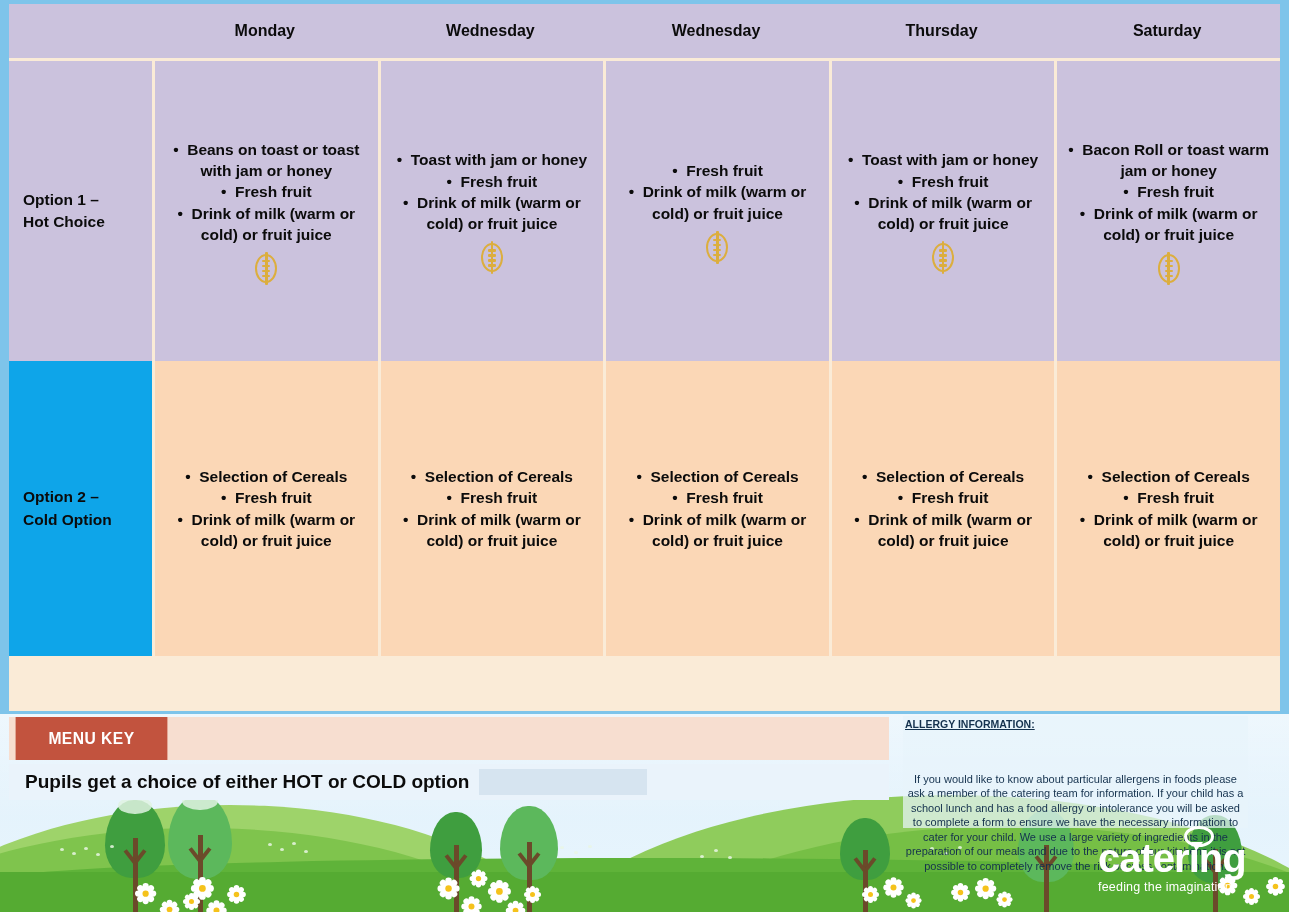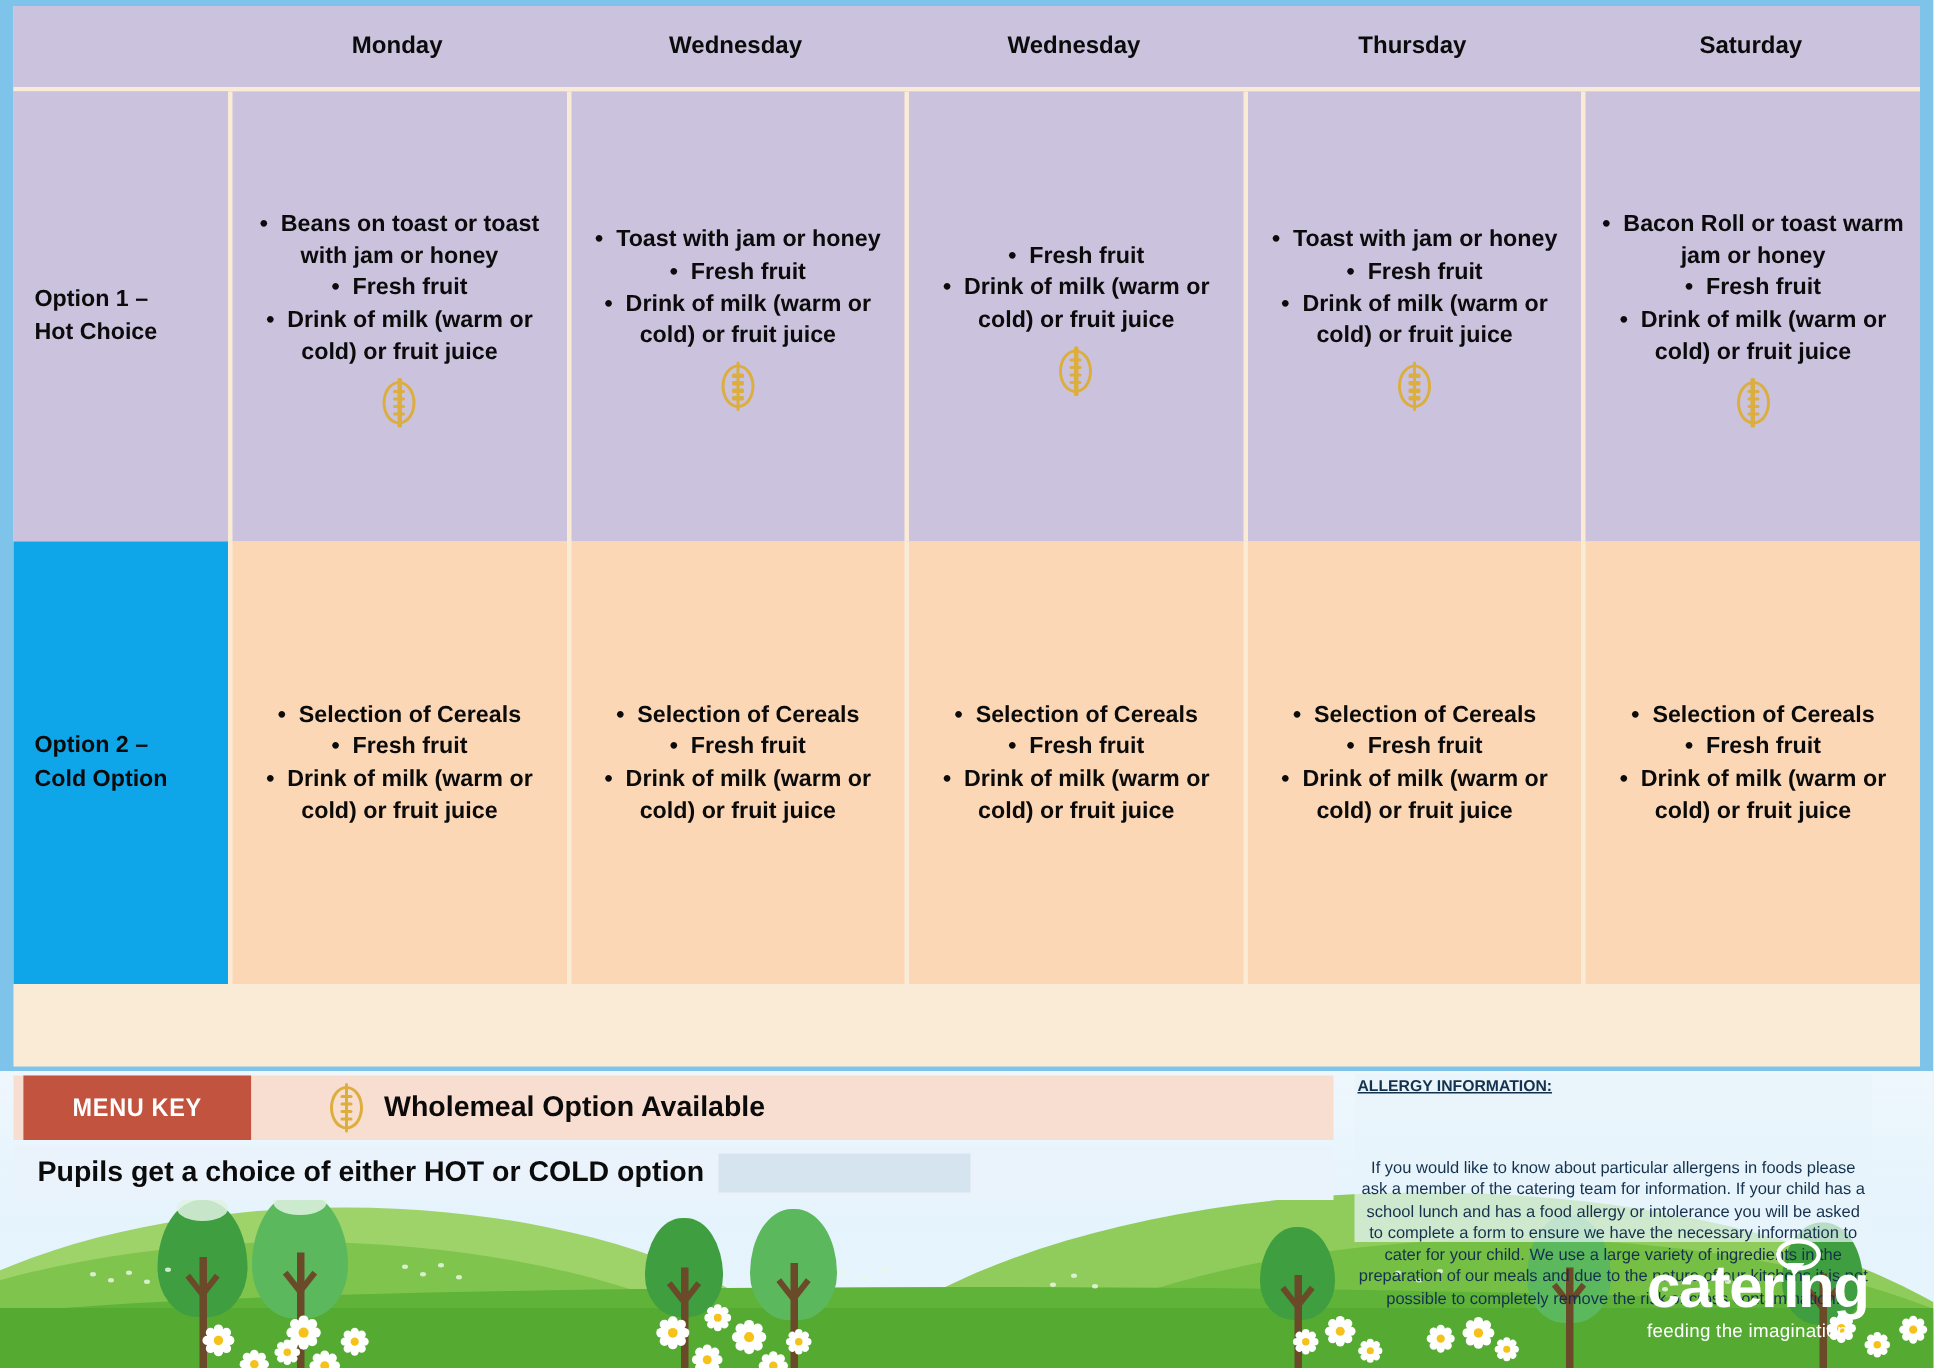--- a/index.html
+++ b/index.html
@@ -686,31 +686,20 @@
               </ul>
             </div>
           </div>
         </div>
 
     </div>
   </div>
 
   <div class="key-band">
     <div class="menu-key-badge">MENU KEY</div>
-    <div class="key-item">
-      <span class="wheat">
-        <span class="oval"></span>
-          <span class="stem"></span>
-        <span class="grain" style="top:6px"></span>
-        <span class="grain" style="top:11px"></span>
-        <span class="grain" style="top:16px"></span>
-        <span class="grain" style="top:21px"></span>
-      </span>
-      <span class="label">Wholemeal Option Available</span>
-    </div>
   </div>
 
   <div class="pupils-band">
     <div class="text">Pupils get a choice of either  HOT or COLD option</div>
     <div class="blank-box"></div>
   </div>
 
   <div class="allergy">
     <div class="heading">ALLERGY INFORMATION:</div>
     <div class="body">If you would like to know about particular allergens in foods please ask a member of the catering team for information. If your child has a school lunch and has a food allergy or intolerance you will be asked to complete a form to ensure we have the necessary information to cater for your child. We use a large variety of ingredients in the preparation of our meals and due to the nature of our kitchens it is not possible to completely remove the risk of cross contamination.</div>

